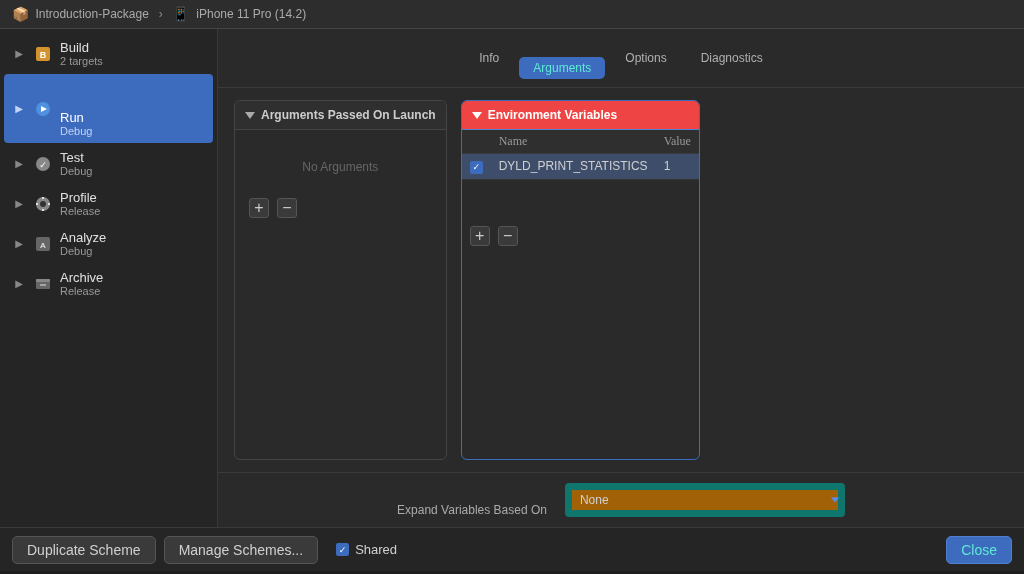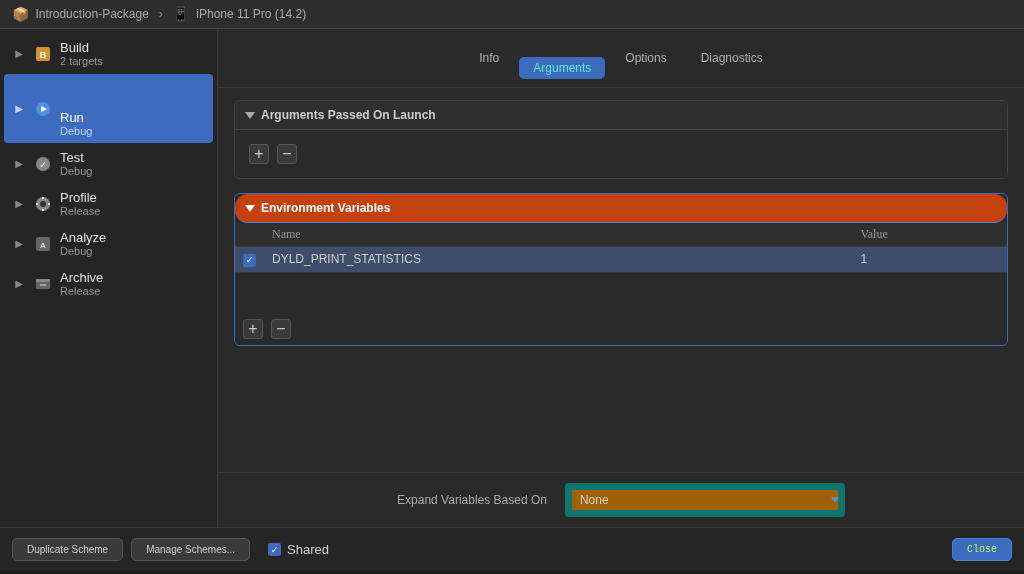--- a/index.html
+++ b/index.html
@@ -131,21 +131,21 @@
       color: #5eead4;
       margin-top: 20px;
     }
 
     
     .content-panels {
       flex: 1;
       padding: 12px 16px;
       overflow-y: auto;
       display: flex;
-      flex-direction: column;
+      flex-direction: row;
       gap: 14px;
     }
 
     
     .section {
       border: 1px solid #444;
       border-radius: 6px;
       overflow: hidden;
     }
     .section.highlighted {
@@ -154,23 +154,22 @@
     .section-header {
       display: flex;
       align-items: center;
       gap: 6px;
       padding: 7px 10px;
       background: #2f2f2f;
       border-bottom: 1px solid #444;
       cursor: pointer;
     }
     .section.highlighted .section-header {
-      background: #c2410c;
+      background: #ef4444;
       border-bottom-color: #5080d0;
-      border-radius: 13px;
     }
     .section-header .triangle {
       width: 0;
       height: 0;
       border-left: 5px solid transparent;
       border-right: 5px solid transparent;
       border-top: 7px solid #aaa;
     }
     .section.highlighted .section-header .triangle {
       border-top-color: #fff;
@@ -251,21 +250,21 @@
       display: inline-flex;
       align-items: center;
       justify-content: center;
       color: #fff;
       font-size: 9px;
     }
 
     
     .expand-row {
       display: flex;
-      align-items: center;
+      align-items: flex-end;
       justify-content: center;
       gap: 18px;
       padding: 10px 16px;
       font-size: 12px;
       color: #aaa;
       border-top: 1px solid #3a3a3a;
     }
     .expand-select {
       background: #a16207;
       border: 7px solid #0f766e;
@@ -304,31 +303,30 @@
       background: #252525;
       border-top: 1px solid #3a3a3a;
       display: flex;
       align-items: center;
       padding: 0 12px;
       gap: 8px;
     }
     .bottom-btn {
       padding: 5px 14px;
       border-radius: 5px;
-      font-size: 10px;
+      font-size: 14px;
       cursor: pointer;
       border: 1px solid #555;
       background: #3a3a3a;
       color: #d0d0d0;
     }
     .bottom-btn.primary {
       background: #3d6bbd;
       border-color: #5080d0;
-      color: #bef264;
-      font-family: Liberation Mono, monospace;
+      color: #5eead4;
     }
     .shared-row {
       display: flex;
       align-items: center;
       gap: 6px;
       margin-left: 10px;
     }
     .spacer { flex: 1; }
 
     .shared-checkbox {
@@ -458,20 +456,21 @@
     </div>
 
     <div class="content-panels">
 
       <div class="section">
         <div class="section-header">
           <div class="triangle"></div>
           <span class="section-title">Arguments Passed On Launch</span>
         </div>
         <div class="section-body">
+          <div class="no-args">No Arguments</div>
           <div class="add-remove-row">
             <div class="add-remove-btn">+</div>
             <div class="add-remove-btn">−</div>
           </div>
         </div>
       </div>
 
       <div class="section highlighted">
         <div class="section-header">
           <div class="triangle" style="border-top-color:#fff;"></div>

